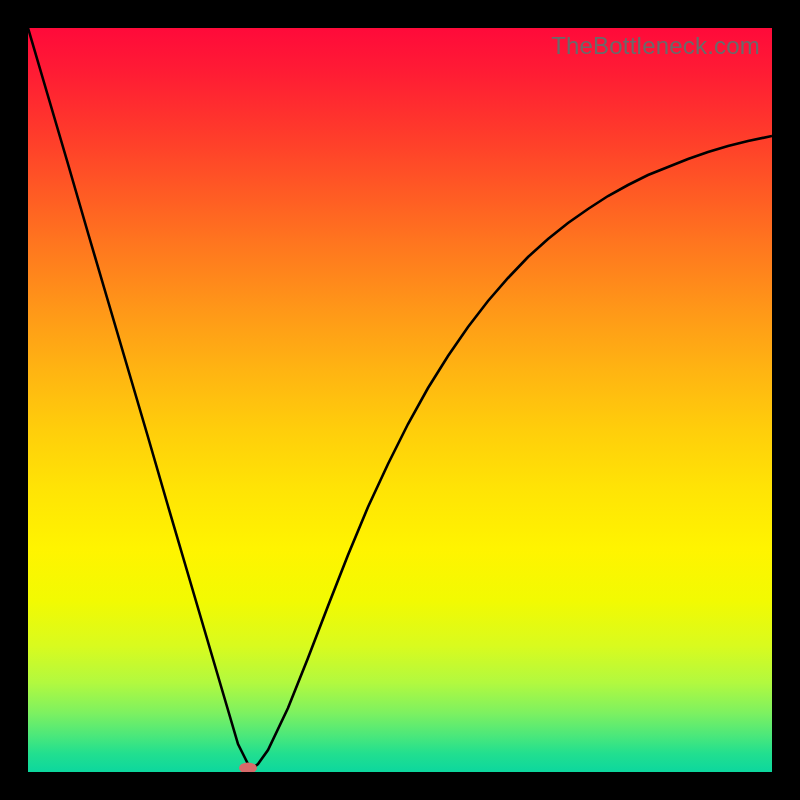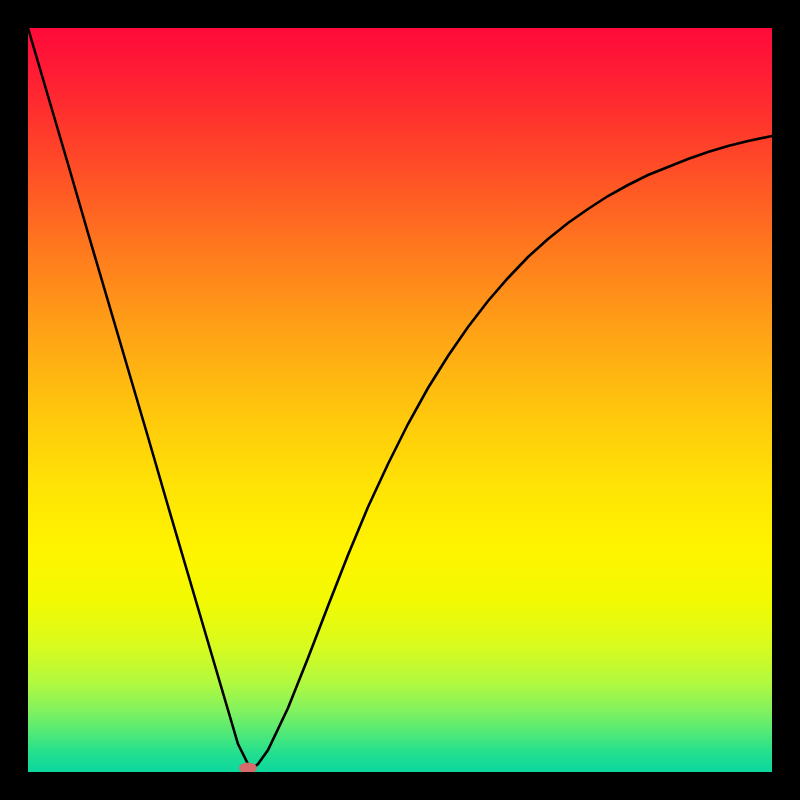--- a/index.html
+++ b/index.html
@@ -68,20 +68,21 @@
     border-radius: 50%;
     transform: translate(-50%, -50%);
     left: 0; top: 0;
   }
 </style>
 </head>
 <body>
 
 <div class="frame">
   <div class="plot-area">
+    <div class="watermark">TheBottleneck.com</div>
 
     <svg class="curve" width="744" height="744" viewBox="0 0 744 744">
       <path id="curve-path" d="M 0 0 L 20 68 L 40 136 L 60 205 L 80 273 L 100 341 L 120 409 L 140 478 L 160 546 L 180 614 L 200 682 L 210 716 L 215 726 L 220 736 L 225 740 L 230 736 L 240 722 L 260 680 L 280 630 L 300 578 L 320 527 L 340 479 L 360 436 L 380 396 L 400 360 L 420 328 L 440 299 L 460 273 L 480 250 L 500 229 L 520 211 L 540 195 L 560 181 L 580 168 L 600 157 L 620 147 L 640 139 L 660 131 L 680 124 L 700 118 L 720 113 L 744 108" fill="none" stroke="#000000" stroke-width="2.6"></path>
     </svg>
 
     <div class="min-marker" id="min-marker" style="left: 220px; top: 740px; background: rgb(215, 106, 106);"></div>
   </div>
 </div>
 
 </body></html>

